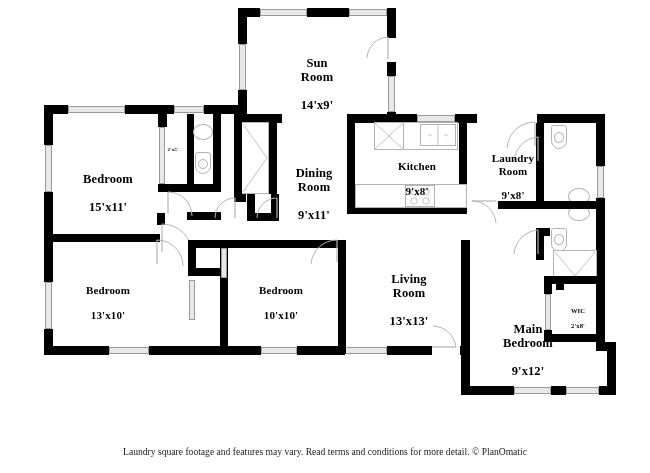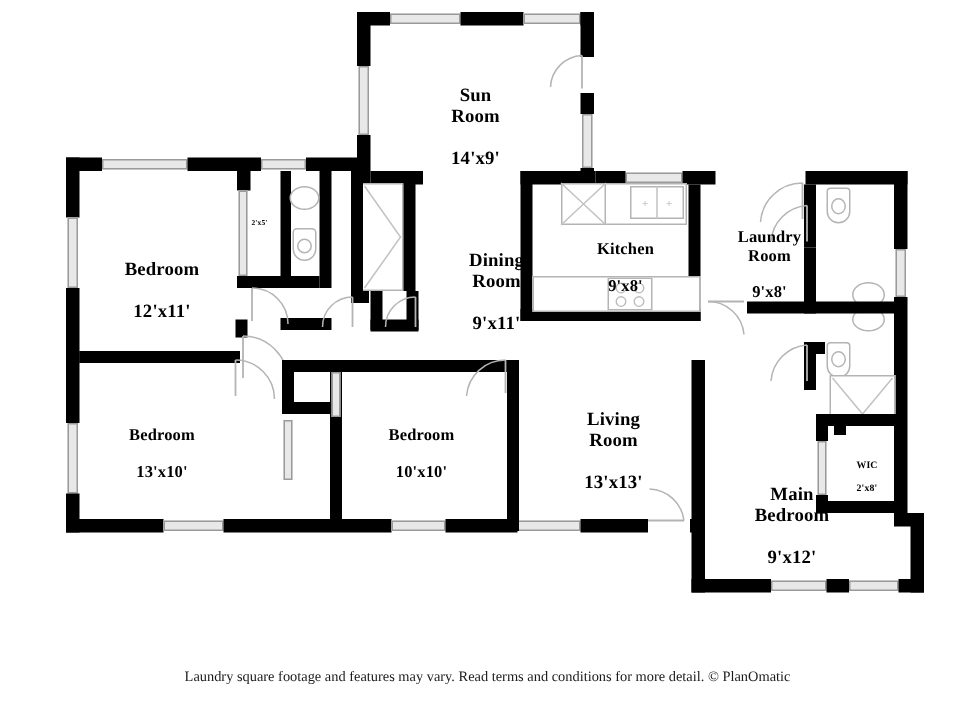--- a/index.html
+++ b/index.html
@@ -268,21 +268,21 @@
   <div class="fixture" style="left:405px; top:185px; width:30px; height:22px;"></div>
   <div class="door-arc" style="left:405px; top:185px; width:30px; height:22px;">
     <svg width="30" height="22" viewBox="0 0 30 22">
       <circle cx="9" cy="7" r="3.2" stroke="#bbbbbb" stroke-width="0.9" fill="none"></circle>
       <circle cx="21" cy="7" r="3.2" stroke="#bbbbbb" stroke-width="0.9" fill="none"></circle>
       <circle cx="9" cy="16" r="3.2" stroke="#bbbbbb" stroke-width="0.9" fill="none"></circle>
       <circle cx="21" cy="16" r="3.2" stroke="#bbbbbb" stroke-width="0.9" fill="none"></circle>
     </svg>
   </div>
 
-  <div class="room-label size-lg" style="left:290px; top:152px; width:82px;">
+  <div class="room-label size-lg" style="left:273px; top:152px; width:82px;">
     <span class="room-name">Dining
 Room</span>
     <span class="room-dims">9'x11'</span>
   </div>
 
   <div class="room-label size-md" style="left:378px; top:148px; width:78px;">
     <span class="room-name">Kitchen</span>
     <span class="room-dims">9'x8'</span>
   </div>
 
@@ -342,21 +342,21 @@
   <div class="wall" style="left:544px; top:330px; width:8px; height:12px;"></div>
   <div class="wall" style="left:544px; top:334px; width:54px; height:8px;"></div>
 
   <div class="room-label size-xs" style="left:559px; top:300px; width:38px;">
     <span class="room-name">WIC</span>
     <span class="room-dims">2'x8'</span>
   </div>
 
   <div class="room-label size-lg" style="left:62px; top:158px; width:92px;">
     <span class="room-name">Bedroom</span>
-    <span class="room-dims">12'x11'</span>
+    <span class="room-dims">15'x11'</span>
   </div>
 
   <div class="room-label size-xxs" style="left:158px; top:141px; width:30px;">
     <span class="room-dims">2'x5'</span>
   </div>
 
   <div class="room-label size-md" style="left:62px; top:272px; width:92px;">
     <span class="room-name">Bedroom</span>
     <span class="room-dims">13'x10'</span>
   </div>

